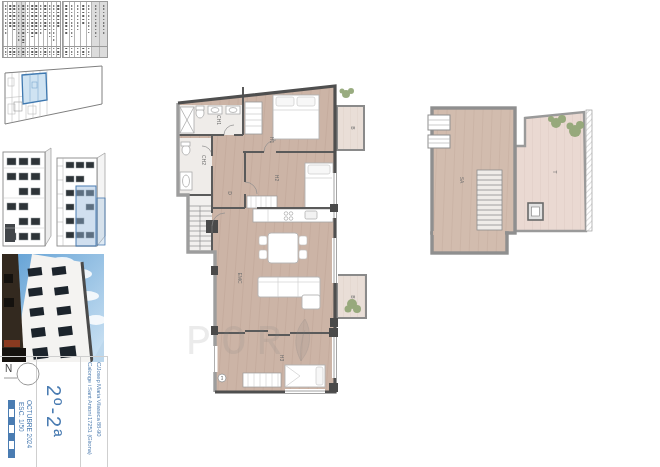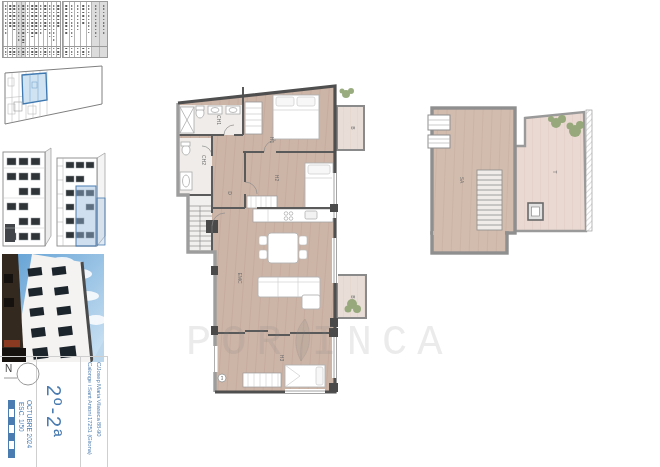--- a/index.html
+++ b/index.html
@@ -546,16 +546,15 @@
       <text x="40" y="82" transform="rotate(90 40 82)">SA</text>
       <text x="133" y="74" transform="rotate(90 133 74)">T</text>
     </g>
   </svg>
 
   <div class="watermark">
     <span>POR</span>
     <svg width="30" height="44" viewBox="0 0 30 44">
       <path d="M15,43 C8,30 7,14 19,1 C26,13 25,30 17,40 Z M15,43 C14,34 15,22 19,12" fill="rgba(128,128,128,0.14)" stroke="rgba(128,128,128,0.18)" stroke-width="1"></path>
     </svg>
-    <span>INCA</span>
   </div>
 
 </div>
 
 </body></html>

